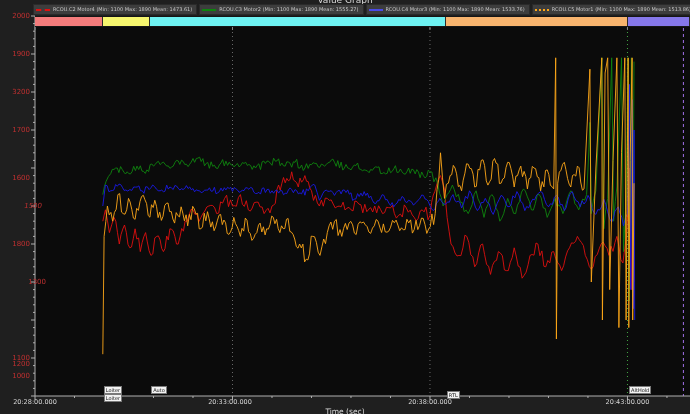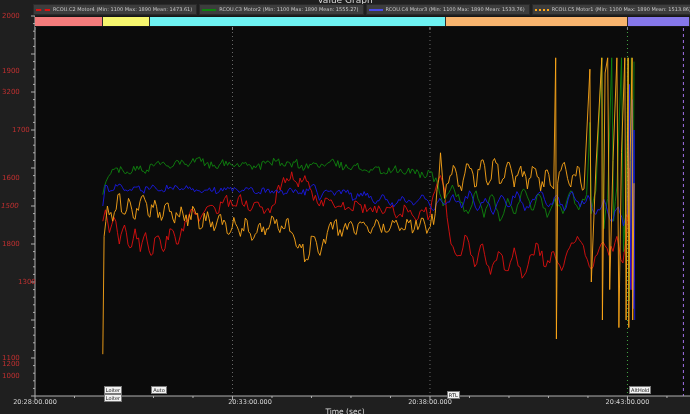--- a/index.html
+++ b/index.html
@@ -21,21 +21,21 @@
     font-size:5px;line-height:7px;white-space:nowrap;
     padding:1px 4px 1px 2px;display:flex;align-items:center;gap:3px;
   }
   .legend-line{width:14px;height:0;border-top-width:2px;}
   #mode-bar{position:absolute;top:16px;left:35px;width:655px;height:11px;z-index:4;}
   .mode-seg{
     position:absolute;top:0;height:9px;border-top:1px solid #161616;border-bottom:1px solid #161616;
     box-shadow:inset -1px 0 0 #2a2a2a;
   }
   .y-tick-label{
-    position:absolute;width:28px;text-align:left;font-size:7px;line-height:8px;z-index:6;
+    position:absolute;width:28px;text-align:right;font-size:7px;line-height:8px;z-index:6;
   }
   .x-tick-label{
     position:absolute;width:80px;text-align:center;font-size:6.5px;color:#d8d8d8;top:398px;z-index:6;
   }
   #time-axis-label{
     position:absolute;top:407px;left:0;right:0;text-align:center;
     font-size:7.5px;color:#d8d8d8;
   }
   .mode-marker{
     position:absolute;background:#f2f2f2;border:1px solid #7a7a7a;color:#111;
@@ -156,32 +156,32 @@
     <span>RCOU.C4 Motor3 (Min: 1100 Max: 1890 Mean: 1533.76)</span>
   </div>
   <div class="legend-entry">
     <span class="legend-line" style="border-top-style: dotted; border-top-color: rgb(255, 168, 24);"></span>
     <span>RCOU.C5 Motor1 (Min: 1100 Max: 1890 Mean: 1513.86)</span>
   </div>
 </div>
 
 <div id="labels-layer">
     <div class="y-tick-label" style="left: 2px; top: 12px; color: rgb(192, 48, 48);">2000</div>
-    <div class="y-tick-label" style="left: 2px; top: 50px; color: rgb(192, 48, 48); margin-top: 17px;">1900</div>
+    <div class="y-tick-label" style="left: 2px; top: 50px; color: rgb(192, 48, 48);">1900</div>
     <div class="y-tick-label" style="left: 2px; top: 88px; color: rgb(192, 48, 48);">3200</div>
-    <div class="y-tick-label" style="left: 12px; top: 126px; color: rgb(192, 48, 48);">1700</div>
+    <div class="y-tick-label" style="left: 2px; top: 126px; color: rgb(192, 48, 48);">1700</div>
     <div class="y-tick-label" style="left: 2px; top: 174px; color: rgb(192, 48, 48);">1600</div>
-    <div class="y-tick-label" style="left: 1px; top: 202px; color: rgb(192, 48, 48); font-style: italic;">1500</div>
+    <div class="y-tick-label" style="left: 14px; top: 202px; color: rgb(192, 48, 48); font-style: italic;">1500</div>
     <div class="y-tick-label" style="left: 2px; top: 240px; color: rgb(192, 48, 48);">1800</div>
     <div class="y-tick-label" style="left: 18px; top: 278px; color: rgb(192, 48, 48);">1300</div>
     <div class="y-tick-label" style="left: 2px; top: 316px; color: rgb(192, 48, 48); margin-top: 44px;">1200</div>
     <div class="y-tick-label" style="left: 2px; top: 354px; color: rgb(192, 48, 48);">1100</div>
     <div class="y-tick-label" style="left: 2px; top: 372px; color: rgb(192, 48, 48);">1000</div>
     <div class="x-tick-label" style="left: -5px;">20:28:00.000</div>
-    <div class="x-tick-label" style="left: 210px;">20:33:00.000</div>
+    <div class="x-tick-label" style="left: 190px;">20:33:00.000</div>
     <div class="x-tick-label" style="left: 389.975px;">20:38:00.000</div>
     <div class="x-tick-label" style="left: 587.462px;">20:43:00.000</div>
     <div class="mode-marker" style="left: 103.804px; top: 386px;">Loiter</div>
     <div class="mode-marker" style="left: 103.804px; top: 394px;">Loiter</div>
     <div class="mode-marker" style="left: 151.201px; top: 386px;">Auto</div>
     <div class="mode-marker" style="left: 446.774px; top: 391px;">RTL</div>
     <div class="mode-marker" style="left: 629.121px; top: 386px;">AltHold</div>
   </div>
 
 <div id="time-axis-label">Time (sec)</div>

